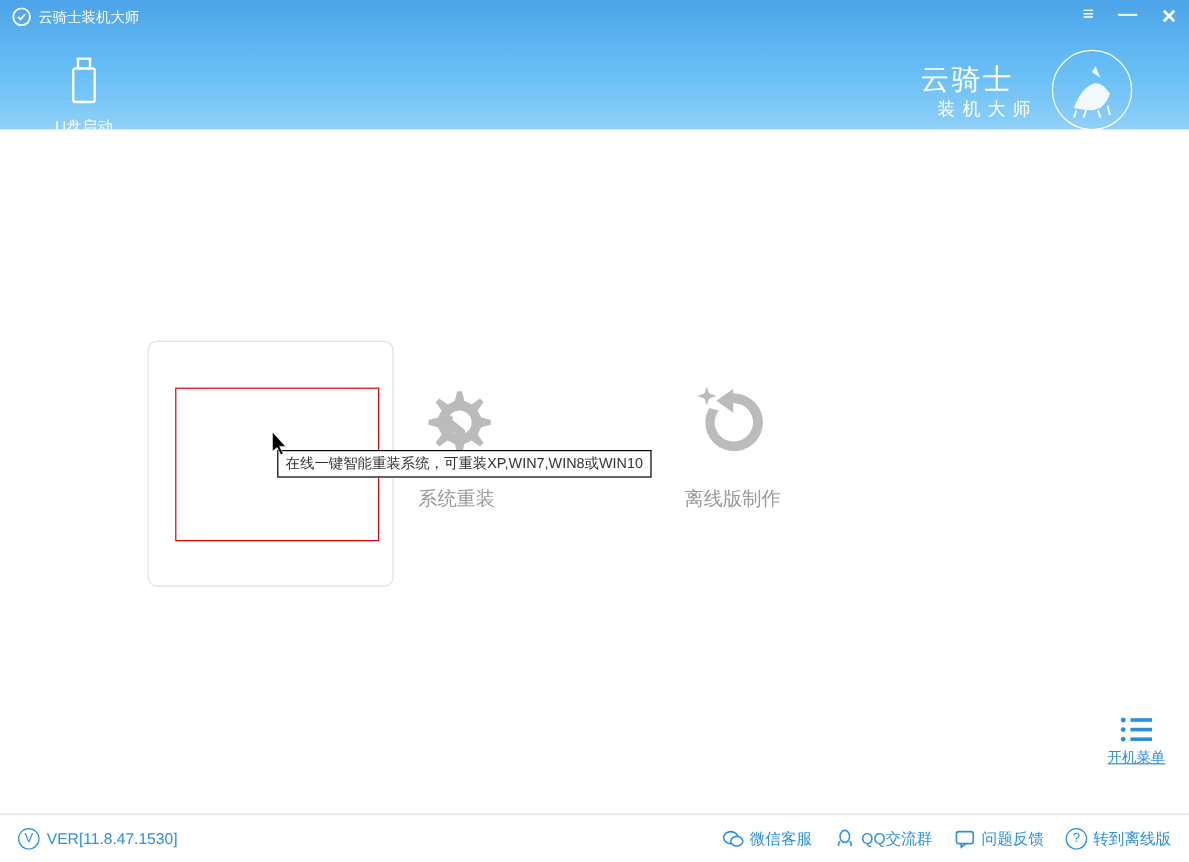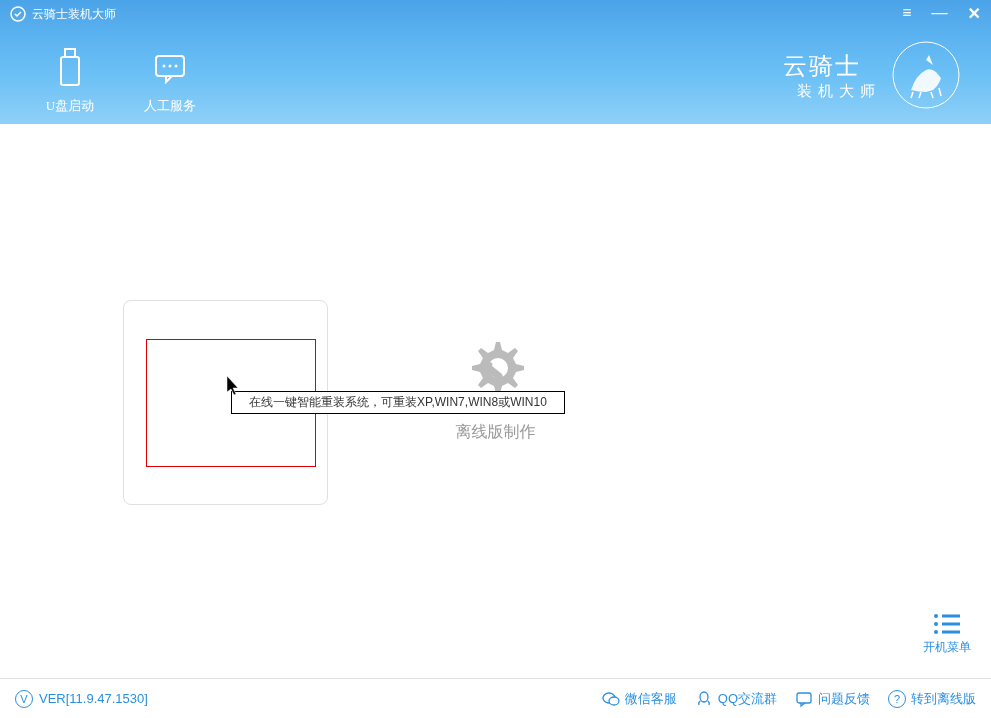--- a/index.html
+++ b/index.html
@@ -1,49 +1,49 @@
 <!DOCTYPE html>
 <html><head>
   <meta charset="utf-8">
   <style>
     * { margin: 0; padding: 0; box-sizing: border-box; }
     body { font-family: "Microsoft YaHei", sans-serif; width: 991px; height: 718px; background: #fff; overflow: hidden; position: relative; }
     
-    .header { height: 124px; background: linear-gradient(to bottom, #4ba3e8 0%, #5cb3f0 30%, #6bc0f5 60%, #8fd0f8 100%); position: relative; font-family: Liberation Serif, serif; }
+    .header { height: 108px; background: linear-gradient(to bottom, #4ba3e8 0%, #5cb3f0 30%, #6bc0f5 60%, #8fd0f8 100%); position: relative; }
     
     .titlebar { height: 28px; display: flex; align-items: center; padding: 4px 10px; color: #fff; font-size: 12px; }
     .titlebar .title-content { display: flex; align-items: center; gap: 6px; }
     .titlebar .title-icon svg { display: block; }
     .window-controls { position: absolute; top: 4px; right: 10px; display: flex; gap: 20px; }
     .window-controls span { color: #fff; cursor: pointer; font-size: 16px; font-weight: bold; }
     
-    .nav { display: flex; align-items: center; padding: 8px 8px 0 20px; }
+    .nav { display: flex; align-items: center; padding: 8px 8px 0 20px; gap: 24px; }
     .nav-item { width: 100px; height: 90px; display: flex; flex-direction: column; align-items: center; justify-content: center; color: #fff; cursor: pointer; border-radius: 4px; gap: 8px; }
     .nav-item.active { background: rgba(255,255,255,0.25); }
     .nav-item .nav-label { font-size: 13px; }
     .nav-icon { height: 42px; display: flex; align-items: center; justify-content: center; }
     
-    .brand { position: absolute; right: 30px; top: 40px; display: flex; align-items: center; color: #fff; gap: 10px; }
+    .brand { position: absolute; right: 46px; top: 40px; display: flex; align-items: center; color: #fff; gap: 10px; }
     .brand-text { display: flex; flex-direction: column; align-items: center; }
     .brand-title { font-size: 24px; letter-spacing: 2px; }
     .brand-subtitle { font-size: 15px; letter-spacing: 6px; margin-left: 34px; }
     
     .main { height: 542px; background: #fff; position: relative; }
     .options { display: flex; justify-content: center; gap: 150px; padding-top: 200px; }
     .option { display: flex; flex-direction: column; align-items: center; gap: 18px; cursor: pointer; }
     .option-icon { width: 80px; height: 80px; display: flex; align-items: center; justify-content: center; }
     .option-label { font-size: 16px; color: #999; }
     
     .card-border { position: absolute; left: 123px; top: 176px; width: 205px; height: 205px; border: 1px solid #e0e0e0; border-radius: 8px; }
     .red-box { position: absolute; left: 146px; top: 215px; width: 170px; height: 128px; border: 1px solid #d00; }
     
-    .tooltip { position: absolute; left: 231px; top: 267px; background: #fff; border: 1px solid #000; padding: 2px 17px; font-size: 12px; color: #333; z-index: 10; white-space: nowrap; }
+    .tooltip { position: absolute; left: 231px; top: 267px; background: #fff; border: 1px solid #000; padding: 2px 6px; font-size: 12px; color: #333; z-index: 10; white-space: nowrap; }
     .cursor { position: absolute; left: 227px; top: 252px; z-index: 11; }
     
-    .boot-menu { position: absolute; right: 20px; bottom: 10px; display: flex; flex-direction: column; align-items: center; gap: 4px; color: #2b8fe0; cursor: pointer; }
+    .boot-menu { position: absolute; right: 20px; bottom: 10px; display: flex; flex-direction: column; align-items: center; gap: 4px; color: #2b8fe0; cursor: pointer; text-decoration: underline; }
     .boot-menu-label { font-size: 12px; }
     
     .footer { height: 40px; border-top: 1px solid #e0e0e0; display: flex; align-items: center; padding: 0 15px; background: #fff; position: absolute; bottom: 0; left: 0; right: 0; }
     .footer-left { display: flex; align-items: center; gap: 6px; color: #2b8fe0; font-size: 13px; }
     .footer-right { margin-left: auto; display: flex; gap: 18px; justify-content: center; }
     .footer-link { display: flex; align-items: center; gap: 5px; color: #2b8fe0; font-size: 13px; cursor: pointer; }
     .footer-icon-circle { width: 18px; height: 18px; border: 1.5px solid #2b8fe0; border-radius: 50%; display: flex; align-items: center; justify-content: center; font-size: 11px; }
   </style>
 </head>
 <body>
@@ -69,32 +69,20 @@
   <div class="nav">
     <div class="nav-item">
       <div class="nav-icon">
         <svg width="30" height="42" viewBox="0 0 30 42">
             <rect x="10" y="2" width="10" height="8" fill="none" stroke="#fff" stroke-width="2"></rect>
             <rect x="6" y="10" width="18" height="28" rx="2" fill="none" stroke="#fff" stroke-width="2"></rect>
           </svg>
       </div>
       <span class="nav-label">U盘启动</span>
     </div>
-    <div class="nav-item">
-      <div class="nav-icon">
-        <svg width="40" height="40" viewBox="0 0 40 40">
-            <rect x="6" y="8" width="28" height="20" rx="3" fill="none" stroke="#fff" stroke-width="2"></rect>
-            <circle cx="14" cy="18" r="1.5" fill="#fff"></circle>
-            <circle cx="20" cy="18" r="1.5" fill="#fff"></circle>
-            <circle cx="26" cy="18" r="1.5" fill="#fff"></circle>
-            <path d="M16 28 L16 34 L22 28" fill="none" stroke="#fff" stroke-width="2"></path>
-          </svg>
-      </div>
-      <span class="nav-label">人工服务</span>
-    </div>
   </div>
 
   <div class="brand">
     <div class="brand-text">
       <span class="brand-title">云骑士</span>
       <span class="brand-subtitle">装机大师</span>
     </div>
     <svg width="70" height="70" viewBox="0 0 70 70">
       <circle cx="35" cy="35" r="33" fill="none" stroke="#fff" stroke-width="1"></circle>
       <path d="M20 50 Q25 35 35 30 Q40 28 45 32 L50 38 Q48 45 42 50 L35 52 Q28 52 20 50 Z M35 20 L38 15 L42 25 M30 28 L25 12" fill="#fff" opacity="0.9"></path>
@@ -111,23 +99,34 @@
     <div class="option">
       <div class="option-icon">
         <svg width="80" height="80" viewBox="0 0 80 80">
           <g fill="#bbb">
             <path d="M40 18 L44 18 L46 26 L52 29 L59 24 L62 27 L57 34 L60 40 L68 42 L68 46 L60 48 L57 54 L62 61 L59 64 L52 59 L46 62 L44 70 L40 70 L38 62 L32 59 L25 64 L22 61 L27 54 L24 48 L16 46 L16 42 L24 40 L27 34 L22 27 L25 24 L32 29 L38 26 Z"></path>
             <circle cx="42" cy="44" r="10" fill="#fff"></circle>
             <path d="M32 38 Q28 36 26 40 Q24 44 28 48 L44 56 Q48 54 46 50 L36 42 Q38 38 32 38 Z" fill="#bbb"></path>
           </g>
         </svg>
       </div>
+      <span class="option-label">系统重装</span>
+    </div>
+
+    <div class="option">
+      <div class="option-icon">
+        <svg width="80" height="80" viewBox="0 0 80 80">
+          <g fill="#bbb">
+            <path d="M40 20 A24 24 0 1 1 20 32 L28 34 A16 16 0 1 0 40 28 L40 36 L26 26 L40 16 Z"></path>
+            <path d="M18 14 L20 20 L26 22 L20 24 L18 30 L16 24 L10 22 L16 20 Z"></path>
+          </g>
+        </svg>
+      </div>
       <span class="option-label">离线版制作</span>
     </div>
-
 
   </div>
 
   <div class="cursor">
     <svg width="14" height="20" viewBox="0 0 14 20">
         <path d="M0 0 L0 16 L4 13 L7 19 L9 18 L6 12 L11 12 Z" fill="#000" stroke="#fff" stroke-width="0.5"></path>
       </svg>
   </div>
   <div class="tooltip">在线一键智能重装系统，可重装XP,WIN7,WIN8或WIN10</div>
 
@@ -140,21 +139,21 @@
       <circle cx="3" cy="19" r="2" fill="#2b8fe0"></circle>
         <rect x="9" y="17.5" width="18" height="3" fill="#2b8fe0"></rect>
     </svg>
     <span class="boot-menu-label">开机菜单</span>
   </div>
 </div>
 
 <div class="footer">
   <div class="footer-left">
     <span class="footer-icon-circle">V</span>
-    <span>VER[11.9.47.1530]</span>
+    <span>VER[11.8.47.1530]</span>
   </div>
   <div class="footer-right">
     <div class="footer-link">
       <svg width="18" height="18" viewBox="0 0 18 18">
           <ellipse cx="7" cy="8" rx="6" ry="5" fill="none" stroke="#2b8fe0" stroke-width="1.3"></ellipse>
           <ellipse cx="12" cy="11" rx="5" ry="4" fill="#fff" stroke="#2b8fe0" stroke-width="1.3"></ellipse>
         </svg>
       <span>微信客服</span>
     </div>
     <div class="footer-link">

